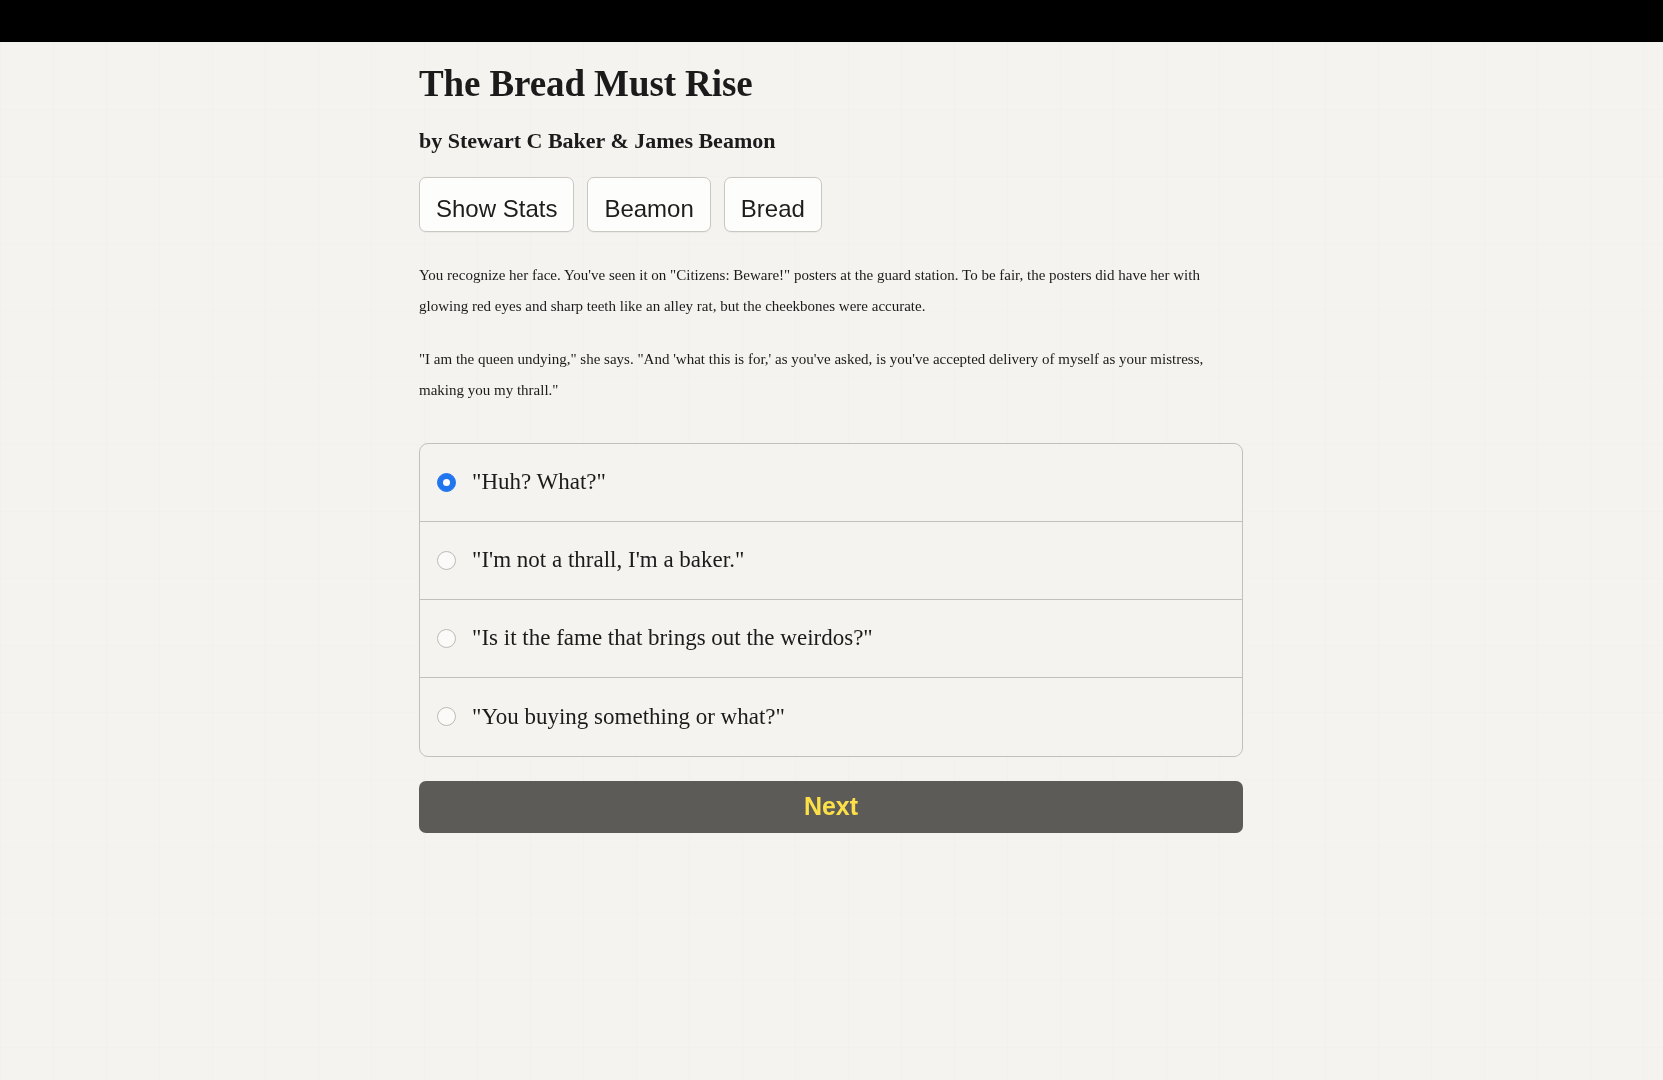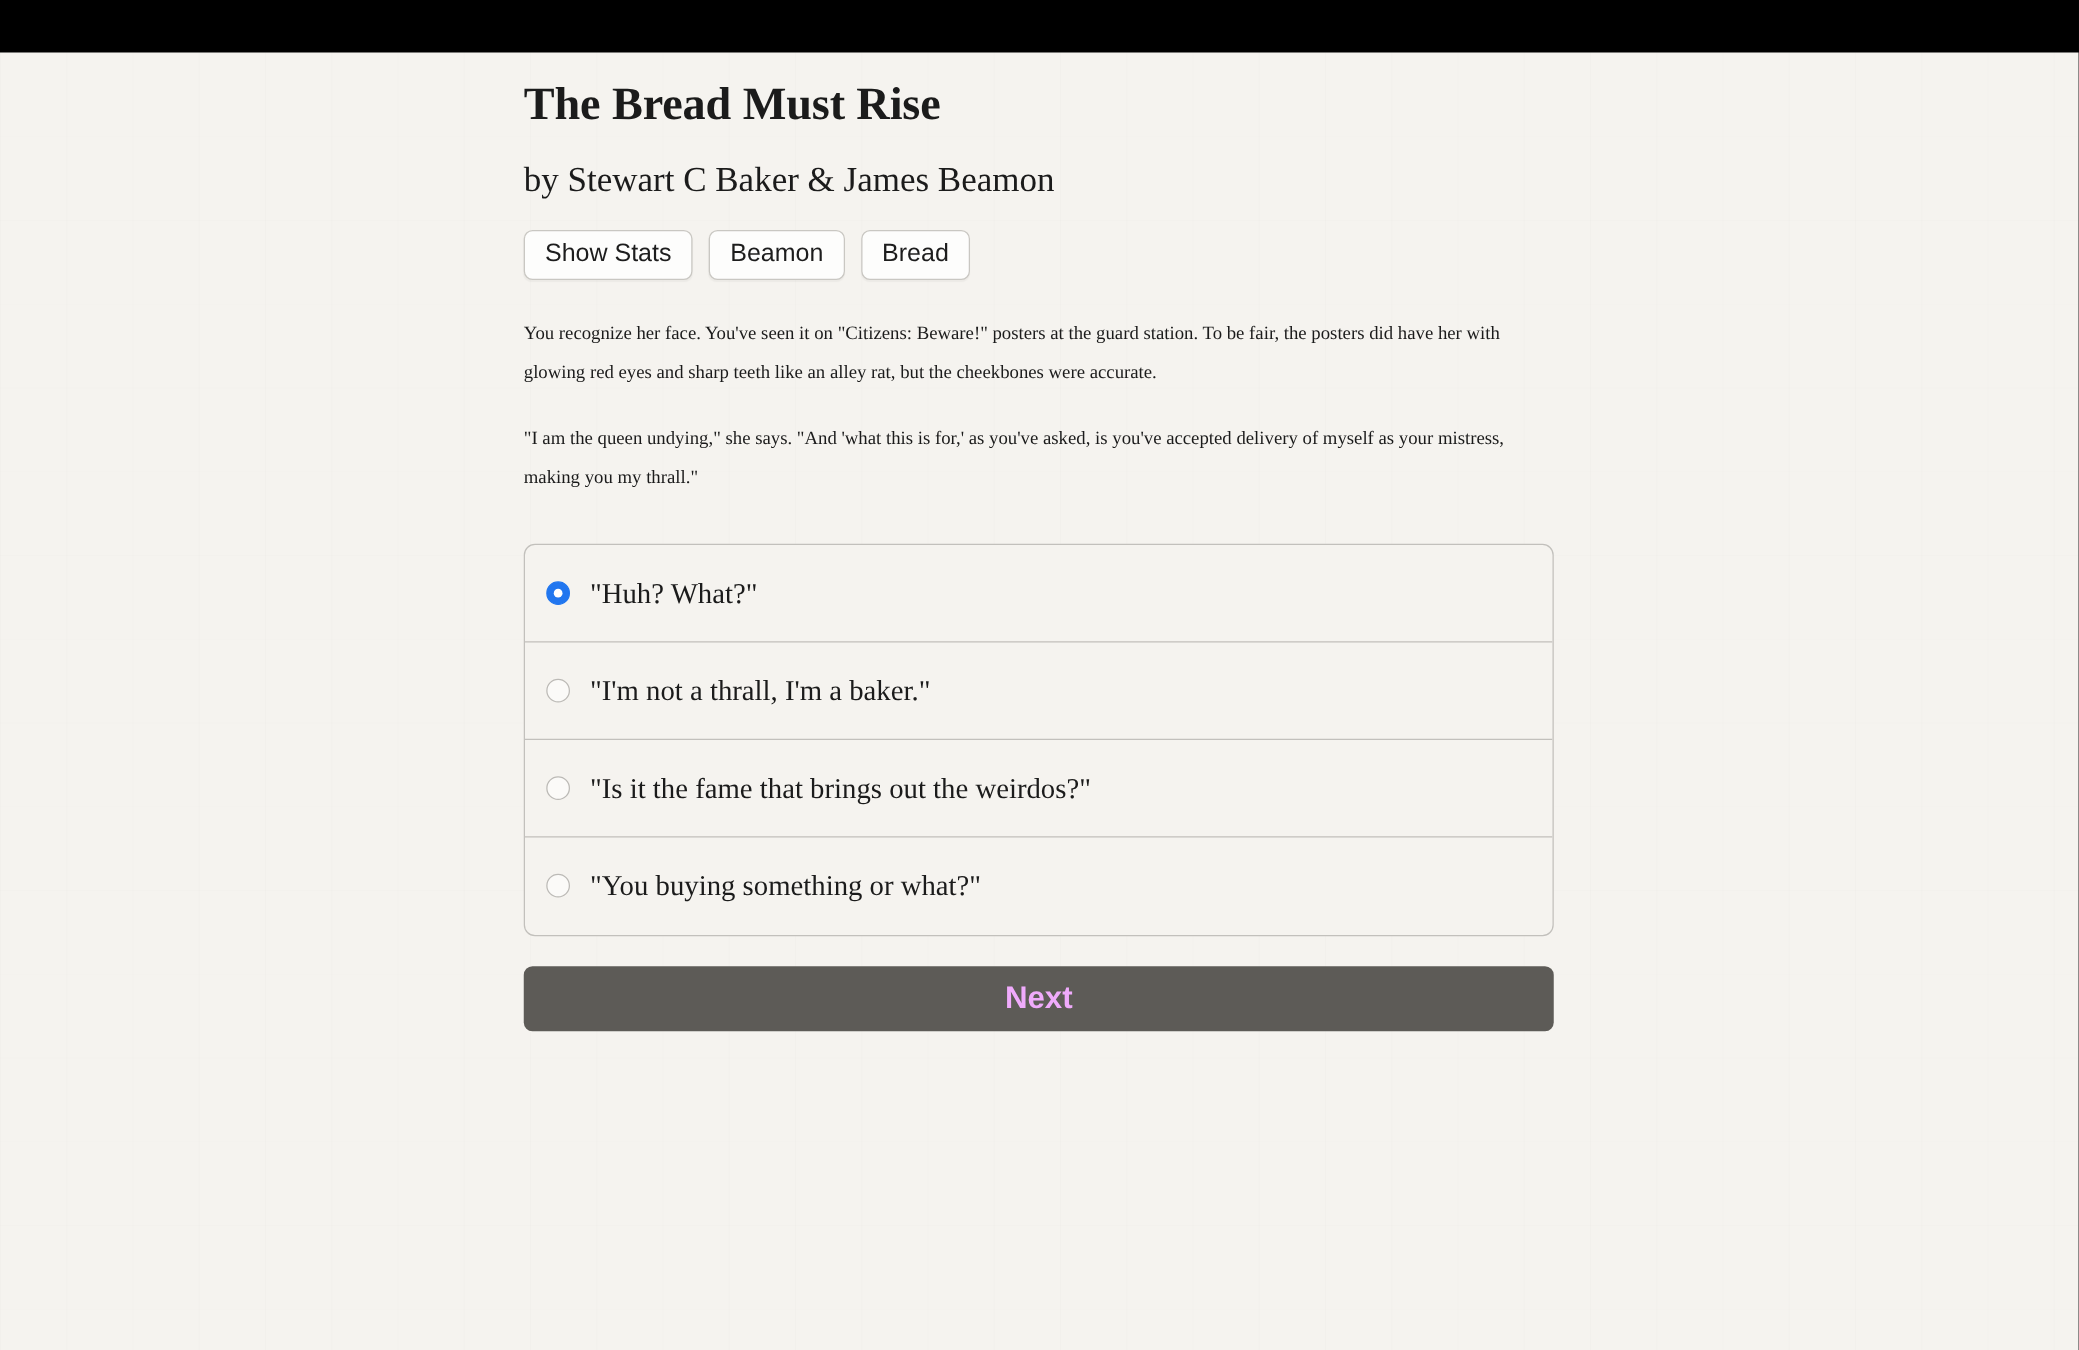--- a/index.html
+++ b/index.html
@@ -48,40 +48,40 @@
     font-size: 37px;
     font-weight: 700;
     color: #1b1b1b;
     letter-spacing: -0.1px;
     margin: 0;
     padding: 0;
     line-height: 1.2;
   }
   .story-byline {
     font-family: "Liberation Serif", serif;
-    font-size: 28px;
-    font-weight: 400;
+    font-size: 22px;
+    font-weight: 700;
     color: #1b1b1b;
     margin: 22px 0 0 0;
     line-height: 1.2;
   }
   .toolbar {
     margin-top: 22px;
     display: flex;
     gap: 13px;
     align-items: center;
   }
   .tb-btn {
     font-family: "Liberation Sans", sans-serif;
-    font-size: 20px;
+    font-size: 24px;
     color: #1d1d1d;
     background: #fdfdfc;
     border: 1px solid #c9c7c2;
     border-radius: 7px;
-    padding: 6px 16px 7px 16px;
+    padding: 16px 16px 7px 16px;
     line-height: 1.25;
     cursor: pointer;
     box-shadow: 0 1px 1px rgba(0,0,0,0.04);
   }
   .prose {
     margin-top: 28px;
   }
   .prose p {
     font-family: "Liberation Serif", serif;
     font-size: 15px;
@@ -140,21 +140,21 @@
     color: #1b1b1b;
     line-height: 1.3;
   }
   .next-button {
     margin-top: 24px;
     width: 100%;
     height: 52px;
     background: #5d5b57;
     border: none;
     border-radius: 7px;
-    color: #f0abfc;
+    color: #fde047;
     font-family: "Liberation Sans", sans-serif;
     font-size: 25px;
     font-weight: 700;
     cursor: pointer;
     display: flex;
     align-items: center;
     justify-content: center;
   }
 </style>
 </head>

